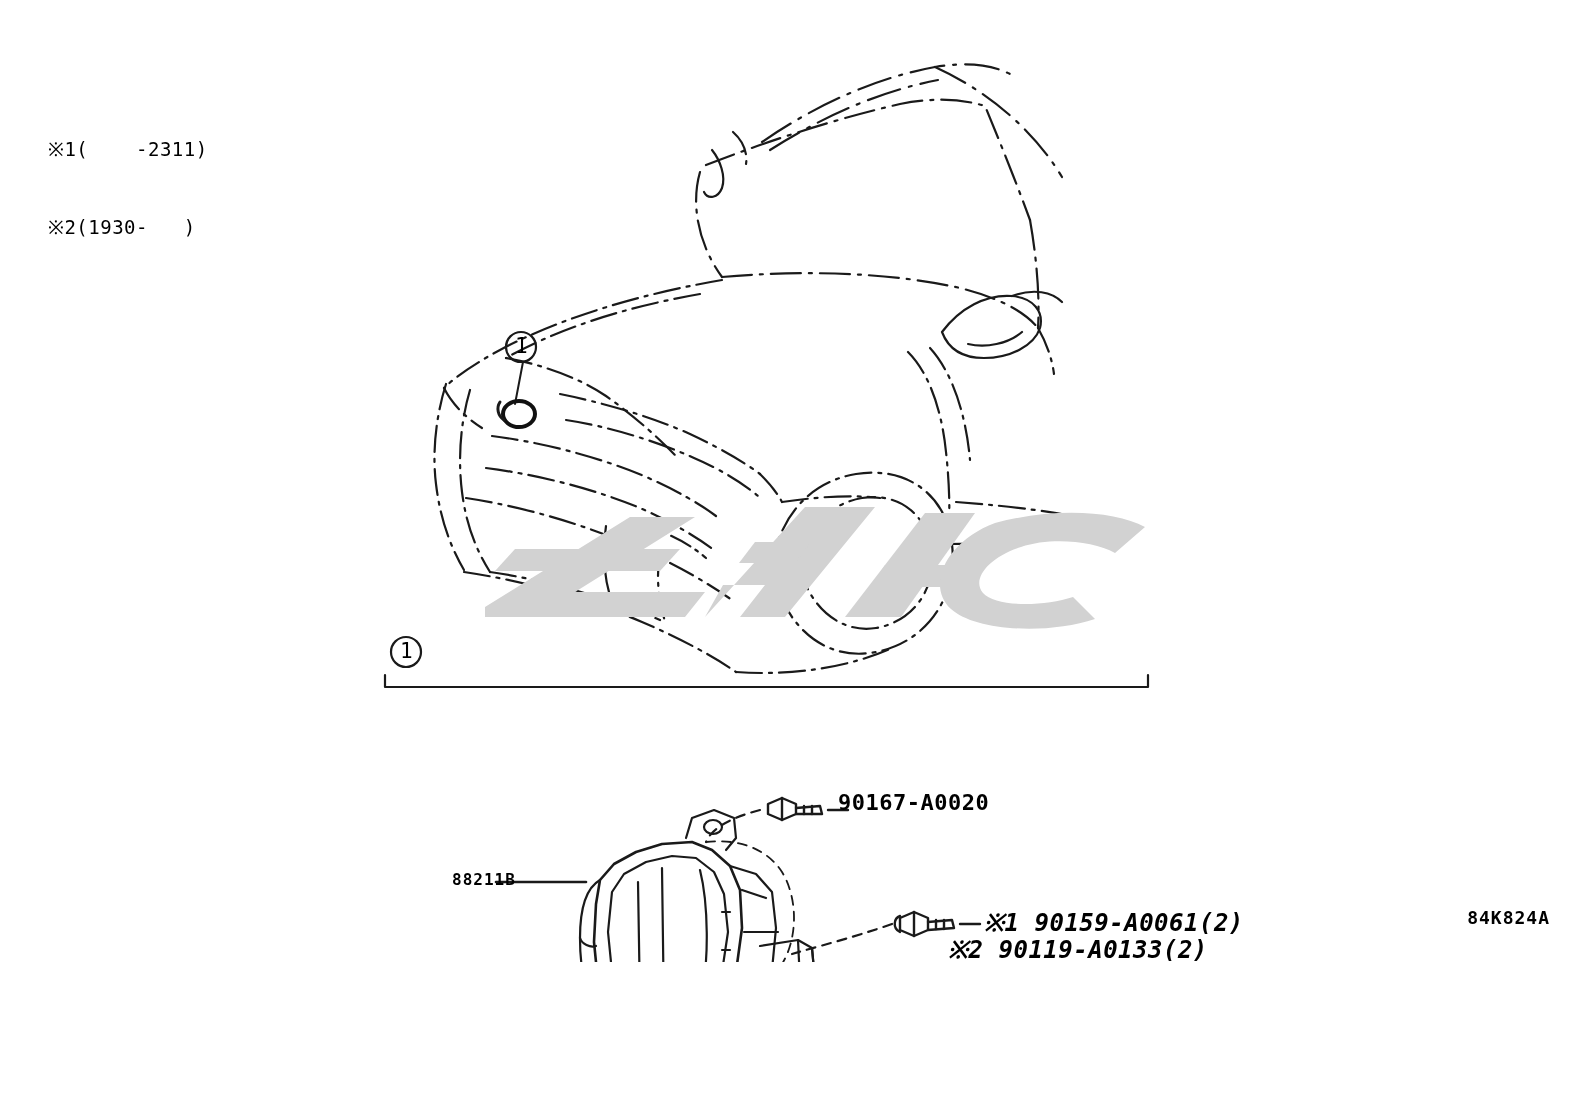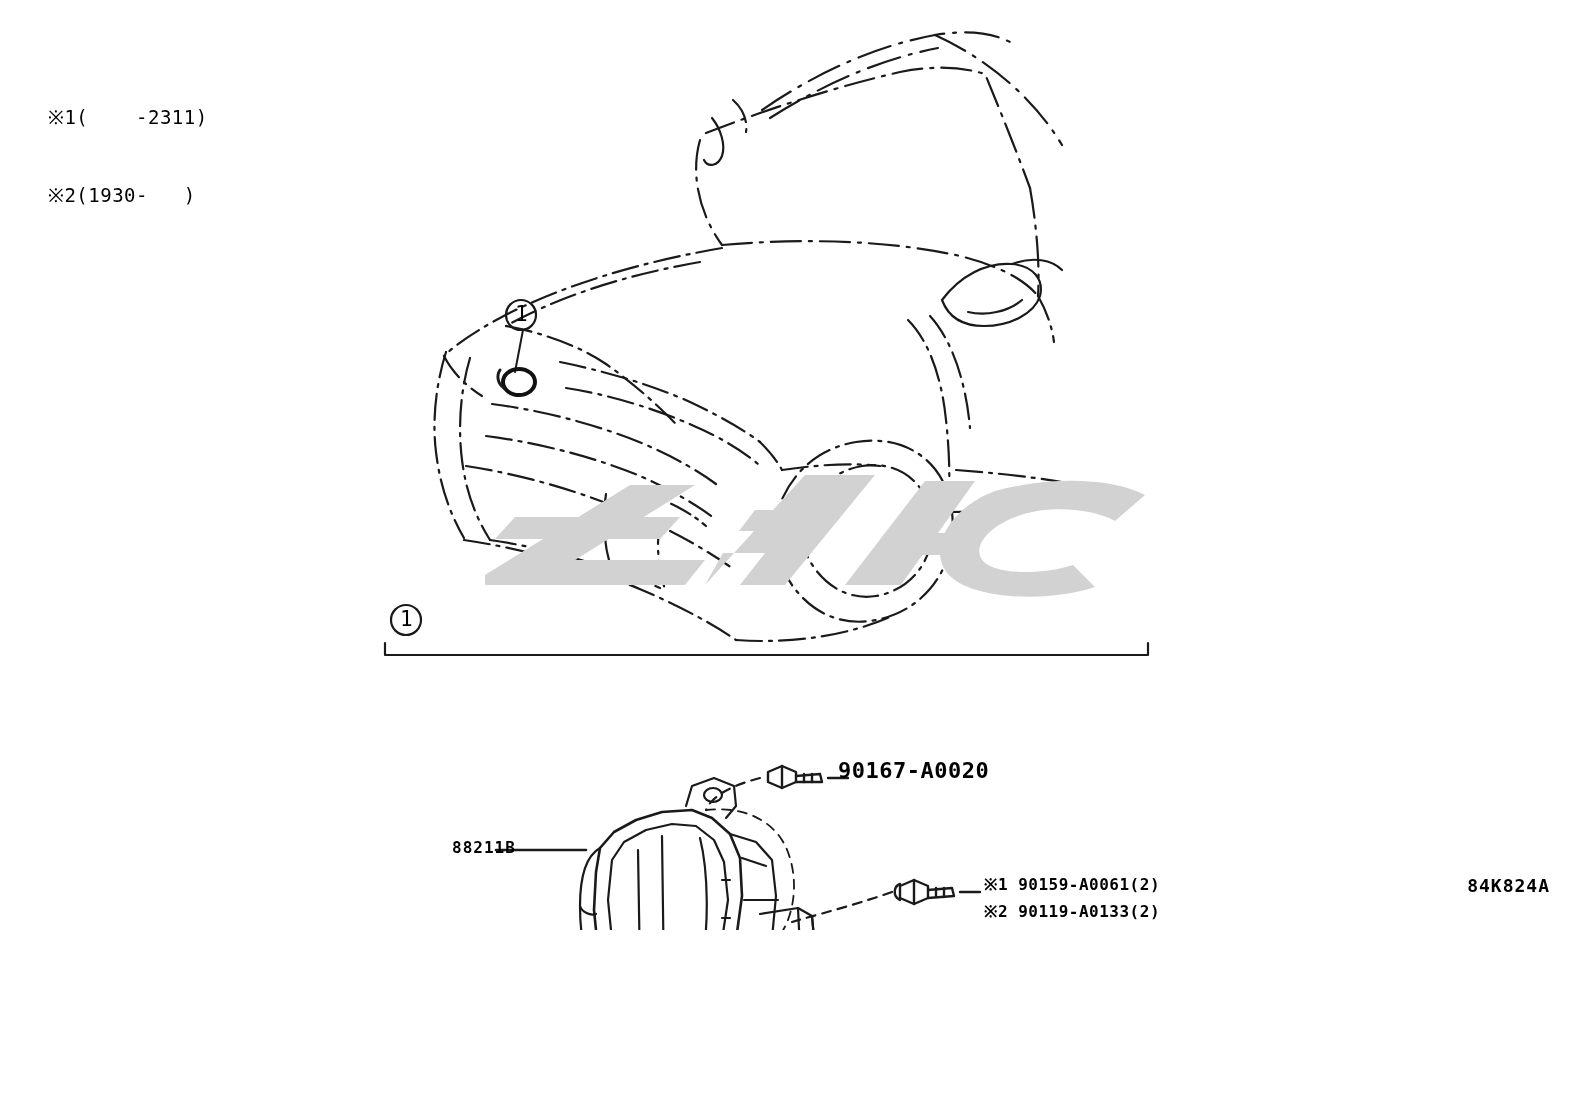--- a/index.html
+++ b/index.html
@@ -10,20 +10,21 @@
   body {
     font-family: "DejaVu Sans Mono", monospace;
     color: #000000;
   }
   #page {
     position: relative;
     width: 1592px;
     height: 930px;
     background: #ffffff;
     overflow: hidden;
+    margin-top: 32px;
   }
   .abs { position: absolute; }
   .note-block {
     left: 48px;
     top: 52px;
     font-size: 19px;
     line-height: 26px;
     letter-spacing: 0.5px;
     white-space: pre;
   }
@@ -38,24 +39,25 @@
     letter-spacing: 1px;
     white-space: pre;
   }
   .bolt-label {
     font-size: 22px;
     font-weight: bold;
     letter-spacing: 0.5px;
     white-space: pre;
   }
   .small-note {
-    font-size: 16px;
-    font-weight: bold;
-    letter-spacing: 0.5px;
-    white-space: pre;
+    font-size: 24px;
+    font-weight: bold;
+    letter-spacing: 0.5px;
+    white-space: pre;
+    font-style: italic;
   }
   .sheet-code {
     right: 42px;
     bottom: 34px;
     font-size: 18px;
     font-weight: bold;
     letter-spacing: 1px;
   }
   svg { display: block; }
   .wm {
@@ -227,17 +229,17 @@
       <path d="M560 192 L580 192" stroke-width="2.4"></path>
 
       <path d="M306 110 C340 106 368 118 382 140 C398 166 398 206 382 232
                C368 254 338 266 306 262" stroke-dasharray="9,7" stroke-width="1.8"></path>
     </g>
   </svg>
 
   <div class="abs part-label" style="left:452px; top:838px;">88211B</div>
   <div class="abs bolt-label" style="left:838px; top:758px;">90167-A0020</div>
   <div class="abs small-note" style="left:984px; top:873px;">※1 90159-A0061(2)</div>
-  <div class="abs small-note" style="left:984px; top:900px;">※2 90119-A0133(2)</div>
+  <div class="abs small-note" style="left:948px; top:900px;">※2 90119-A0133(2)</div>
 
   <div class="abs sheet-code">84K824A</div>
 
 </div>
 
 </body></html>

